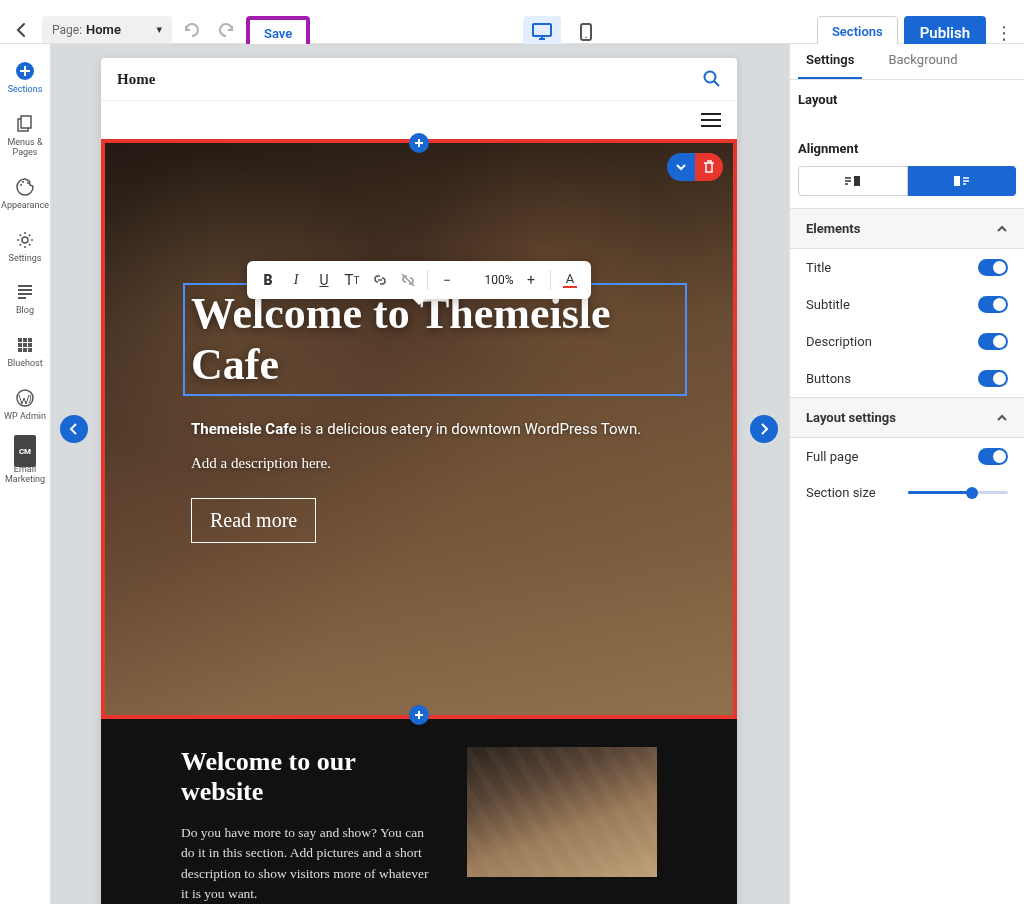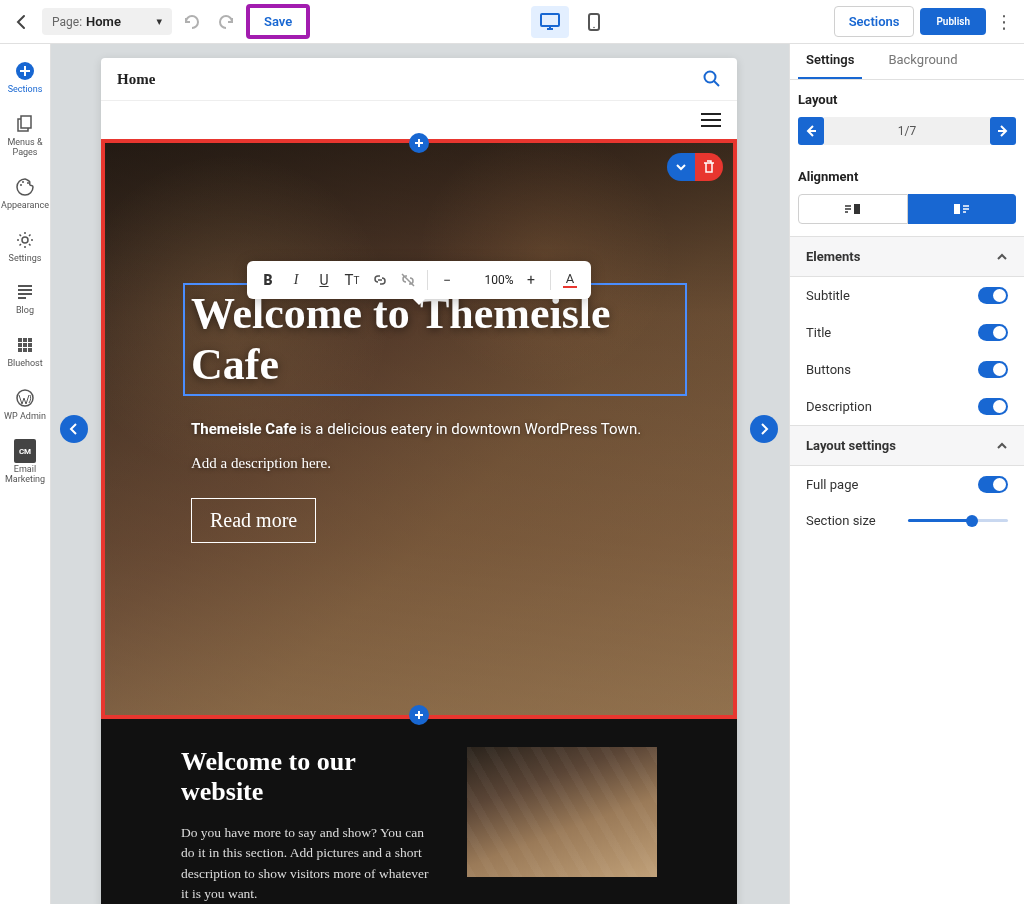--- a/index.html
+++ b/index.html
@@ -1,43 +1,43 @@
 <!DOCTYPE html>
 <html><head>
 <meta charset="utf-8">
 <style>
 * { box-sizing: border-box; margin: 0; padding: 0; font-family: -apple-system, BlinkMacSystemFont, "Segoe UI", Roboto, sans-serif; }
 body { background: #f0f0f1; width: 1024px; height: 904px; overflow: hidden; }
 
 
-.top-toolbar { height: 44px; background: #fff; display: flex; align-items: center; padding: 3px 8px; border-bottom: 1px solid #e0e0e0; gap: 6px; }
+.top-toolbar { height: 44px; background: #fff; display: flex; align-items: flex-start; padding: 16px 8px; border-bottom: 1px solid #e0e0e0; gap: 6px; }
 .back-btn { width: 28px; height: 28px; display: flex; align-items: center; justify-content: center; cursor: pointer; }
 .page-selector { display: flex; align-items: center; background: #f0f0f0; border-radius: 4px; padding: 6px 10px; min-width: 130px; cursor: pointer; }
 .page-selector .lbl { font-size: 12px; color: #666; margin-right: 4px; }
 .page-selector .val { font-size: 13px; font-weight: 600; color: #222; flex: 1; }
 .page-selector .chev { font-size: 11px; color: #333; }
 .history-btn { width: 28px; height: 28px; color: #b0b0b0; display: flex; align-items: center; justify-content: center; cursor: pointer; }
 .save-btn { border: 4px solid #a21caf; background: #fff; color: #1867d2; font-weight: 600; font-size: 13px; padding: 6px 14px; border-radius: 4px; cursor: pointer; }
 .spacer { flex: 1; }
 .device-btn { width: 38px; height: 32px; display: flex; align-items: center; justify-content: center; border-radius: 4px; cursor: pointer; }
 .device-btn.active { background: #e3efff; color: #1867d2; }
 .preview-btn { border: 1px solid #d0d0d0; background: #fff; color: #1867d2; font-weight: 600; font-size: 13px; padding: 7px 14px; border-radius: 4px; cursor: pointer; }
-.publish-btn { border: none; background: #1867d2; color: #fff; font-weight: 600; font-size: 10px; padding: 8px 16px; border-radius: 4px; cursor: pointer; }
+.publish-btn { border: none; background: #1867d2; color: #fff; font-weight: 600; font-size: 15px; padding: 8px 16px; border-radius: 4px; cursor: pointer; }
 .more-btn { width: 24px; height: 32px; display: flex; align-items: center; justify-content: center; cursor: pointer; color: #555; font-size: 18px; }
 
 
 .main-area { display: flex; height: calc(904px - 44px); }
 
 
 .left-sidebar { width: 51px; background: #fff; border-right: 1px solid #e0e0e0; display: flex; flex-direction: column; align-items: center; padding-top: 8px; }
 .side-item { width: 50px; padding: 8px 2px 10px; display: flex; flex-direction: column; align-items: center; gap: 3px; cursor: pointer; color: #555; }
 .side-item.active { color: #1867d2; }
 .side-item .si-icon { width: 22px; height: 22px; display: flex; align-items: center; justify-content: center; }
 .side-item .si-label { font-size: 9px; text-align: center; line-height: 1.1; }
-.cm-badge { width: 22px; height: 24px; background: #444; color: #fff; font-size: 8px; font-weight: 700; display: flex; align-items: center; justify-content: center; border-radius: 2px; }
+.cm-badge { width: 22px; height: 32px; background: #444; color: #fff; font-size: 8px; font-weight: 700; display: flex; align-items: center; justify-content: center; border-radius: 2px; }
 
 
 .canvas-wrap { flex: 1; background: #d7dbdd; position: relative; overflow: hidden; }
 .canvas-frame { position: absolute; left: 50px; top: 14px; width: 636px; background: #fff; border-radius: 4px; box-shadow: 0 2px 10px rgba(0,0,0,.12); }
 .canvas-header { display: flex; align-items: center; justify-content: space-between; padding: 12px 16px; border-bottom: 1px solid #eee; }
 .canvas-title { font-family: Georgia, serif; font-size: 15px; color: #222; font-weight: 600; }
 .search-ic { color: #1867d2; cursor: pointer; }
 .canvas-menubar { display: flex; justify-content: flex-end; padding: 12px 16px; }
 .hamburger { width: 20px; height: 14px; display: flex; flex-direction: column; justify-content: space-between; cursor: pointer; }
 .hamburger span { display: block; width: 100%; height: 2px; background: #222; }
@@ -359,33 +359,20 @@
   </div>
 
   <div class="right-panel">
     <div class="rp-tabs">
       <div class="rp-tab active">Settings</div>
       <div class="rp-tab">Background</div>
     </div>
 
     <div class="rp-section">
       <div class="rp-label">Layout</div>
-      <div class="layout-nav">
-        <div class="layout-arrow">
-          <svg width="12" height="12" viewBox="0 0 12 12">
-              <path d="M8 1 L3 6 L8 11 M3 6 L11 6" stroke="#fff" stroke-width="2" fill="none"></path>
-            </svg>
-        </div>
-        <div class="layout-count">1/7</div>
-        <div class="layout-arrow">
-          <svg width="12" height="12" viewBox="0 0 12 12">
-              <path d="M4 1 L9 6 L4 11 M1 6 L9 6" stroke="#fff" stroke-width="2" fill="none"></path>
-            </svg>
-        </div>
-      </div>
     </div>
 
     <div class="rp-section">
       <div class="rp-label">Alignment</div>
       <div class="align-btns">
         <div class="align-btn">
           <svg width="18" height="14" viewBox="0 0 18 14">
               <rect x="10" y="2" width="6" height="10" fill="#333"></rect>
               <path d="M1 4 L7 4 M1 7 L7 7 M1 10 L4 10" stroke="#333" stroke-width="1.5"></path>
             </svg>
@@ -399,33 +386,33 @@
       </div>
     </div>
 
     <div class="rp-collapse">
       <div class="rp-collapse-title">Elements</div>
       <svg width="12" height="12" viewBox="0 0 12 12">
           <path d="M2 8 L6 4 L10 8" stroke="#555" stroke-width="2" fill="none"></path>
         </svg>
     </div>
     <div class="toggle-row">
+      <div class="toggle-label">Title</div>
+      <div class="toggle-sw"></div>
+    </div>
+    <div class="toggle-row">
       <div class="toggle-label">Subtitle</div>
       <div class="toggle-sw"></div>
     </div>
     <div class="toggle-row">
-      <div class="toggle-label">Title</div>
+      <div class="toggle-label">Description</div>
       <div class="toggle-sw"></div>
     </div>
     <div class="toggle-row">
       <div class="toggle-label">Buttons</div>
-      <div class="toggle-sw"></div>
-    </div>
-    <div class="toggle-row">
-      <div class="toggle-label">Description</div>
       <div class="toggle-sw"></div>
     </div>
 
     <div class="rp-collapse">
       <div class="rp-collapse-title">Layout settings</div>
       <svg width="12" height="12" viewBox="0 0 12 12">
           <path d="M2 8 L6 4 L10 8" stroke="#555" stroke-width="2" fill="none"></path>
         </svg>
     </div>
     <div class="toggle-row">

